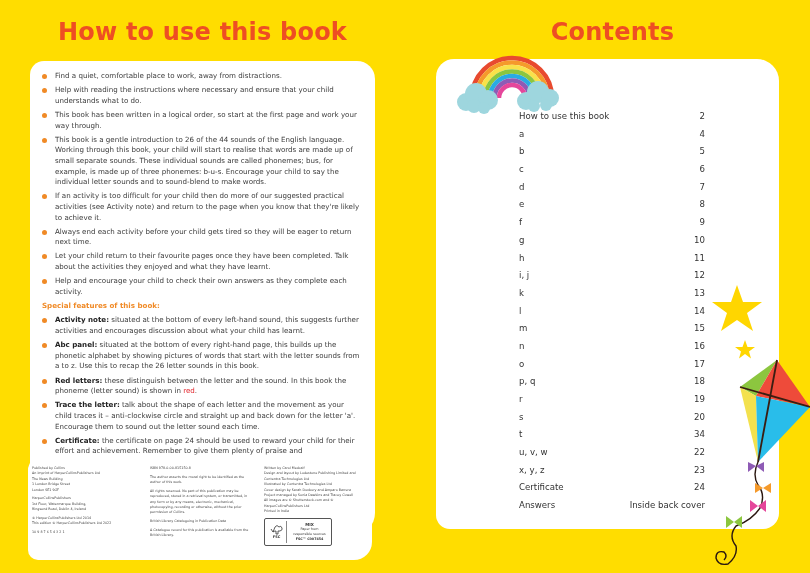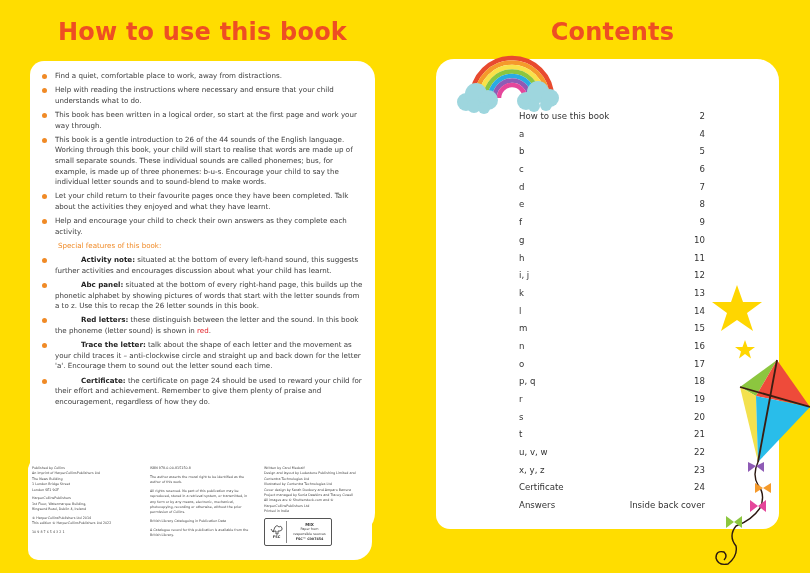--- a/index.html
+++ b/index.html
@@ -23,22 +23,22 @@
   }
   .bullets { list-style: none; }
   .bullets li {
     position: relative; padding-left: 13px; font-size: 7.1px; line-height: 10.6px;
     color: #3a3a3a; margin-bottom: 3.6px;
   }
   .bullets li::before {
     content: ""; position: absolute; left: 0; top: 3px; width: 5px; height: 5px;
     border-radius: 50%; background: #F08A26;
   }
-  .special-head { font-size: 7.1px; font-weight: normal; color: #F08A26; margin: 4px 0 4px 16px; line-height: 10px; }
-  .bullets b { color: #222; margin-left: 26px; }
+  .special-head { font-size: 7.1px; font-weight: bold; color: #F08A26; margin: 4px 0 4px 0; line-height: 10px; }
+  .bullets b { color: #222; }
   .red { color: #E3242B; font-weight: normal; }
 
   
   .imprint {
     position: absolute; left: 28px; top: 458px; width: 344px; height: 102px;
     background: #fff; border-radius: 12px 20px 18px 10px;
     padding: 8px 4px 0 4px; display: flex; gap: 10px;
   }
   .imprint .col { font-size: 3.3px; line-height: 5.4px; color: #444; }
   .imprint .col p { margin-bottom: 3.3px; }
@@ -78,20 +78,22 @@
 <div class="spread">
 
   <div class="title left-title">How to use this book</div>
 
   <div class="left-panel">
     <ul class="bullets">
       <li>Find a quiet, comfortable place to work, away from distractions.</li>
       <li>Help with reading the instructions where necessary and ensure that your child understands what to do.</li>
       <li>This book has been written in a logical order, so start at the first page and work your way through.</li>
       <li>This book is a gentle introduction to 26 of the 44 sounds of the English language. Working through this book, your child will start to realise that words are made up of small separate sounds. These individual sounds are called phonemes; bus, for example, is made up of three phonemes: b-u-s. Encourage your child to say the individual letter sounds and to sound-blend to make words.</li>
+      <li>If an activity is too difficult for your child then do more of our suggested practical activities (see Activity note) and return to the page when you know that they're likely to achieve it.</li>
+      <li>Always end each activity before your child gets tired so they will be eager to return next time.</li>
       <li>Let your child return to their favourite pages once they have been completed. Talk about the activities they enjoyed and what they have learnt.</li>
       <li>Help and encourage your child to check their own answers as they complete each activity.</li>
     </ul>
     <div class="special-head">Special features of this book:</div>
     <ul class="bullets">
       <li><b>Activity note:</b><span> situated at the bottom of every left-hand sound, this suggests further activities and encourages discussion about what your child has learnt.</span></li>
       <li><b>Abc panel:</b><span> situated at the bottom of every right-hand page, this builds up the phonetic alphabet by showing pictures of words that start with the letter sounds from a to z. Use this to recap the 26 letter sounds in this book.</span></li>
       <li><b>Red letters:</b><span> these distinguish between the letter and the sound. In this book the phoneme (letter sound) is shown in </span><span class="red">red</span><span>.</span></li>
       <li><b>Trace the letter:</b><span> talk about the shape of each letter and the movement as your child traces it – anti-clockwise circle and straight up and back down for the letter 'a'. Encourage them to sound out the letter sound each time.</span></li>
       <li><b>Certificate:</b><span> the certificate on page 24 should be used to reward your child for their effort and achievement. Remember to give them plenty of praise and encouragement, regardless of how they do.</span></li>
@@ -242,21 +244,21 @@
     <div class="row">
         <span>r</span>
         <span class="page">19</span>
       </div>
     <div class="row">
         <span>s</span>
         <span class="page">20</span>
       </div>
     <div class="row">
         <span>t</span>
-        <span class="page">21</span>
+        <span class="page">34</span>
       </div>
     <div class="row">
         <span>u, v, w</span>
         <span class="page">22</span>
       </div>
     <div class="row">
         <span>x, y, z</span>
         <span class="page">23</span>
       </div>
     <div class="row">

